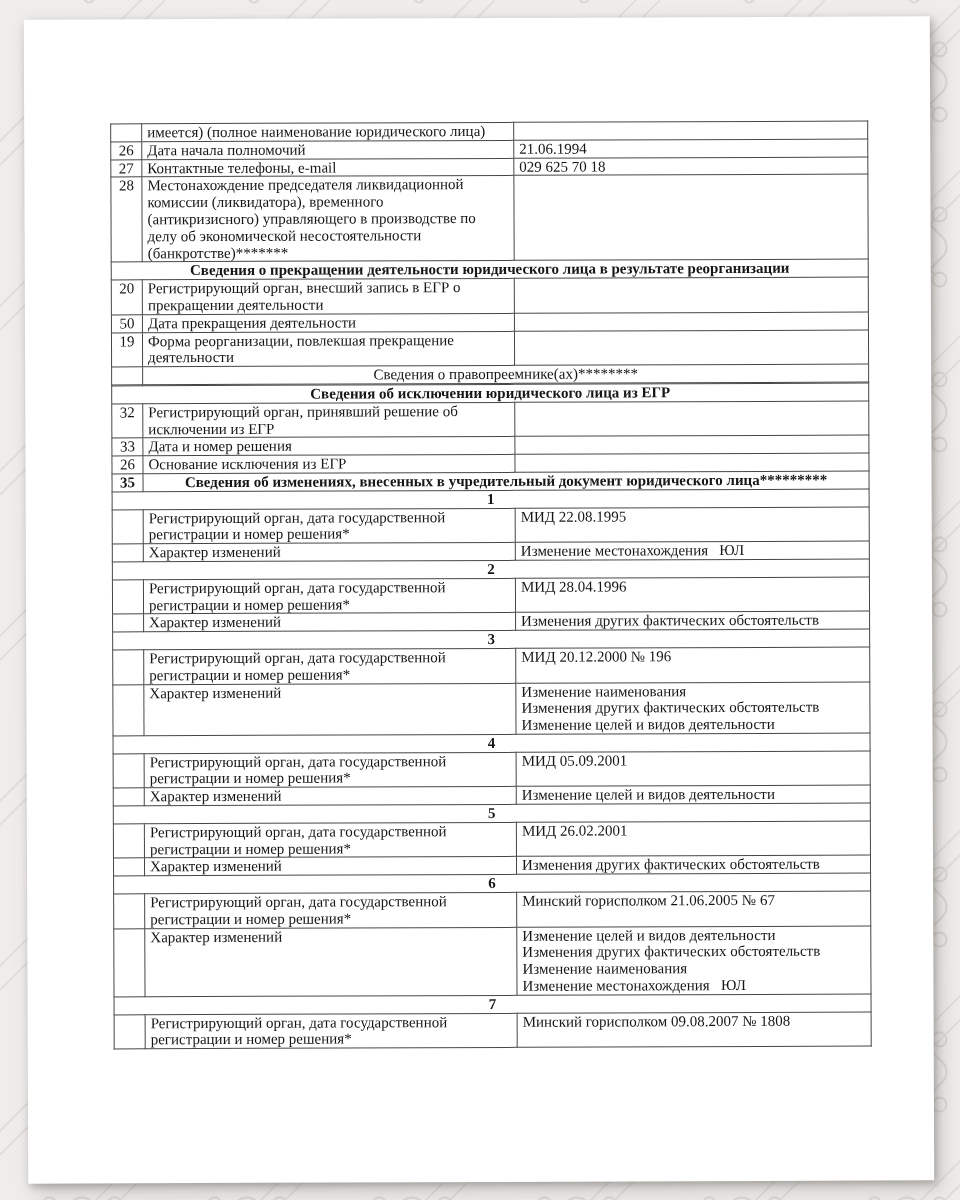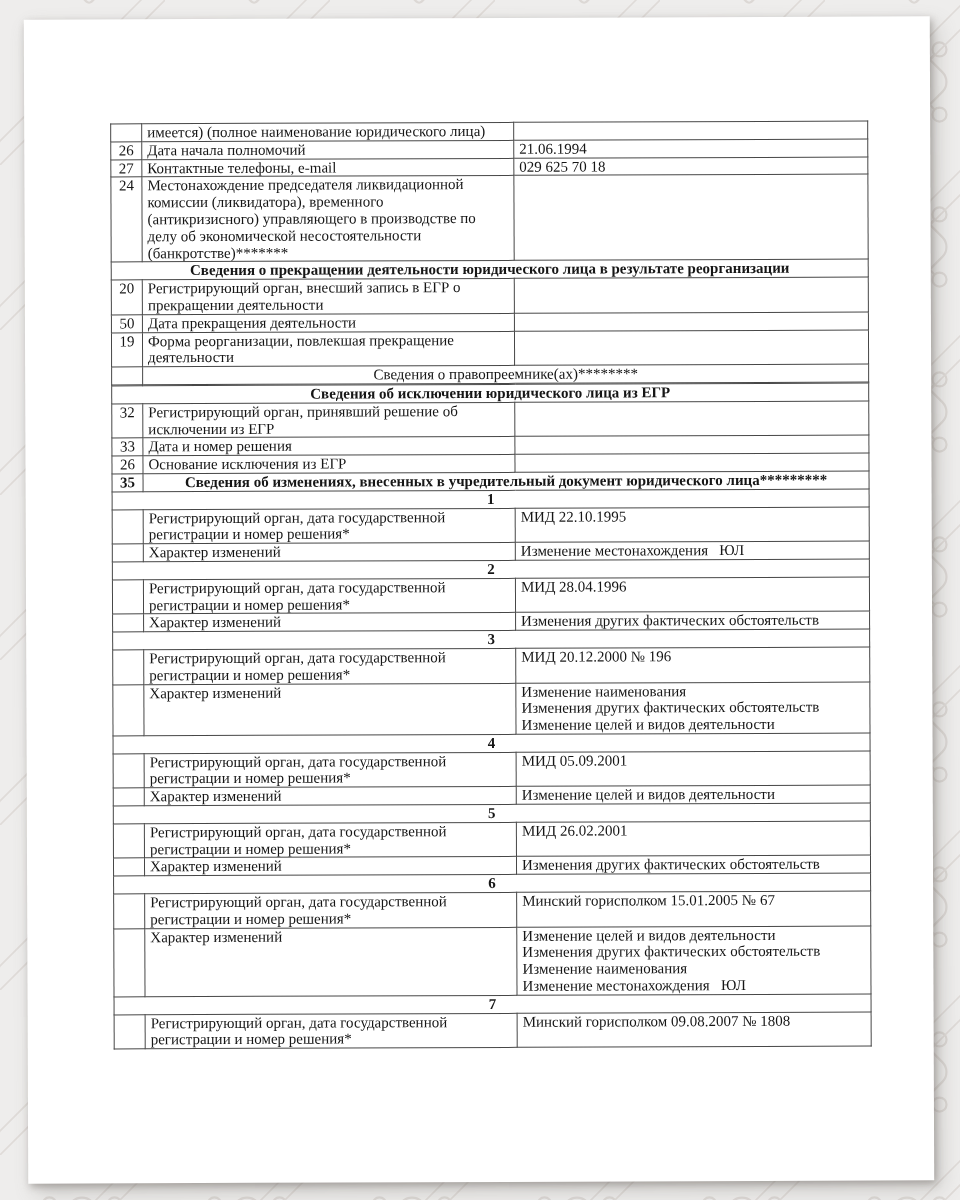--- a/index.html
+++ b/index.html
@@ -75,21 +75,21 @@
           <td class="c-num">26</td>
           <td class="c-label">Дата начала полномочий</td>
           <td class="c-value">21.06.1994</td>
         </tr>
         <tr>
           <td class="c-num">27</td>
           <td class="c-label">Контактные телефоны, e-mail</td>
           <td class="c-value">029 625 70 18</td>
         </tr>
         <tr>
-          <td class="c-num">24</td>
+          <td class="c-num">28</td>
           <td class="c-label">Местонахождение председателя ликвидационной
 комиссии (ликвидатора), временного
 (антикризисного) управляющего в производстве по
 делу об экономической несостоятельности
 (банкротстве)*******</td>
           <td class="c-value"></td>
         </tr>
         <tr>
           <td class="c-sec b" colspan="3">Сведения о прекращении деятельности юридического лица в результате реорганизации</td>
         </tr>
@@ -141,21 +141,21 @@
           <td class="c-num b">35</td>
           <td class="c-sec b" colspan="2">Сведения об изменениях, внесенных в учредительный документ юридического лица*********</td>
         </tr>
         <tr>
           <td class="c-sec b" colspan="3">1</td>
         </tr>
         <tr>
           <td class="c-num"></td>
           <td class="c-label">Регистрирующий орган, дата государственной
 регистрации и номер решения*</td>
-          <td class="c-value">МИД 22.10.1995</td>
+          <td class="c-value">МИД 22.08.1995</td>
         </tr>
         <tr>
           <td class="c-num"></td>
           <td class="c-label">Характер изменений</td>
           <td class="c-value">Изменение местонахождения   ЮЛ</td>
         </tr>
         <tr>
           <td class="c-sec b" colspan="3">2</td>
         </tr>
         <tr>
@@ -213,21 +213,21 @@
           <td class="c-label">Характер изменений</td>
           <td class="c-value">Изменения других фактических обстоятельств</td>
         </tr>
         <tr>
           <td class="c-sec b" colspan="3">6</td>
         </tr>
         <tr>
           <td class="c-num"></td>
           <td class="c-label">Регистрирующий орган, дата государственной
 регистрации и номер решения*</td>
-          <td class="c-value">Минский горисполком 15.01.2005 № 67</td>
+          <td class="c-value">Минский горисполком 21.06.2005 № 67</td>
         </tr>
         <tr>
           <td class="c-num"></td>
           <td class="c-label">Характер изменений</td>
           <td class="c-value">Изменение целей и видов деятельности
 Изменения других фактических обстоятельств
 Изменение наименования
 Изменение местонахождения   ЮЛ</td>
         </tr>
         <tr>

